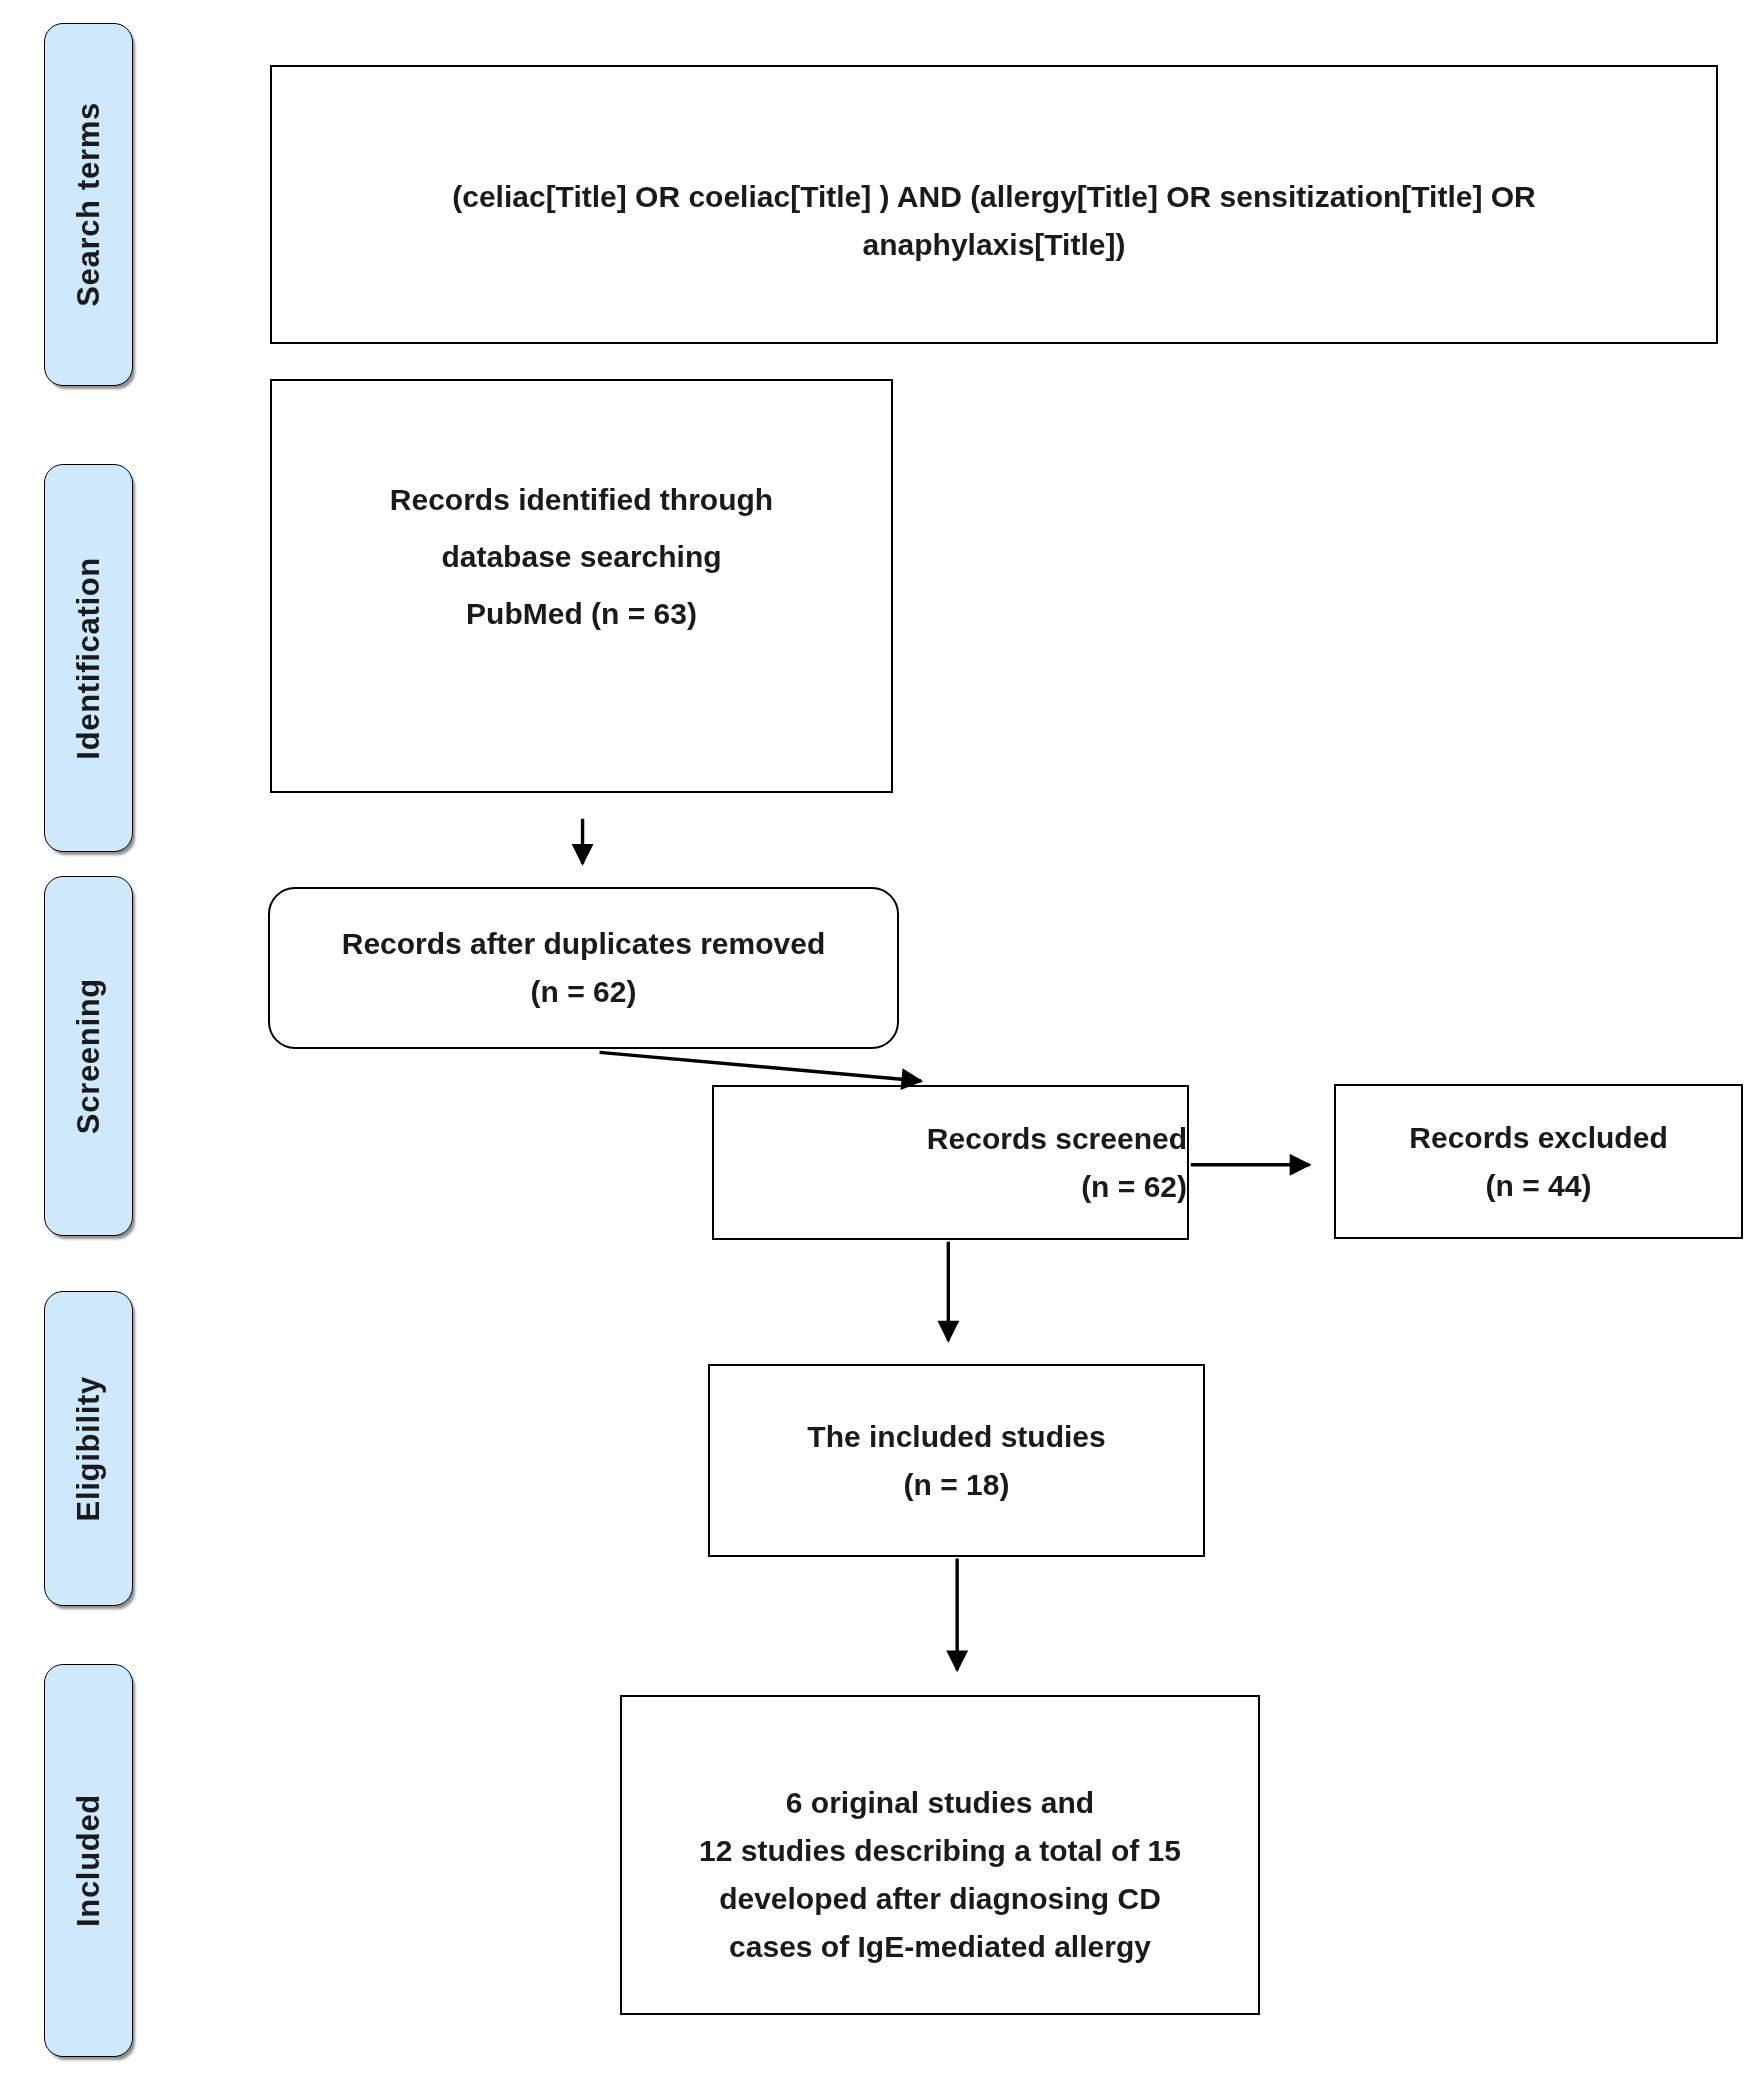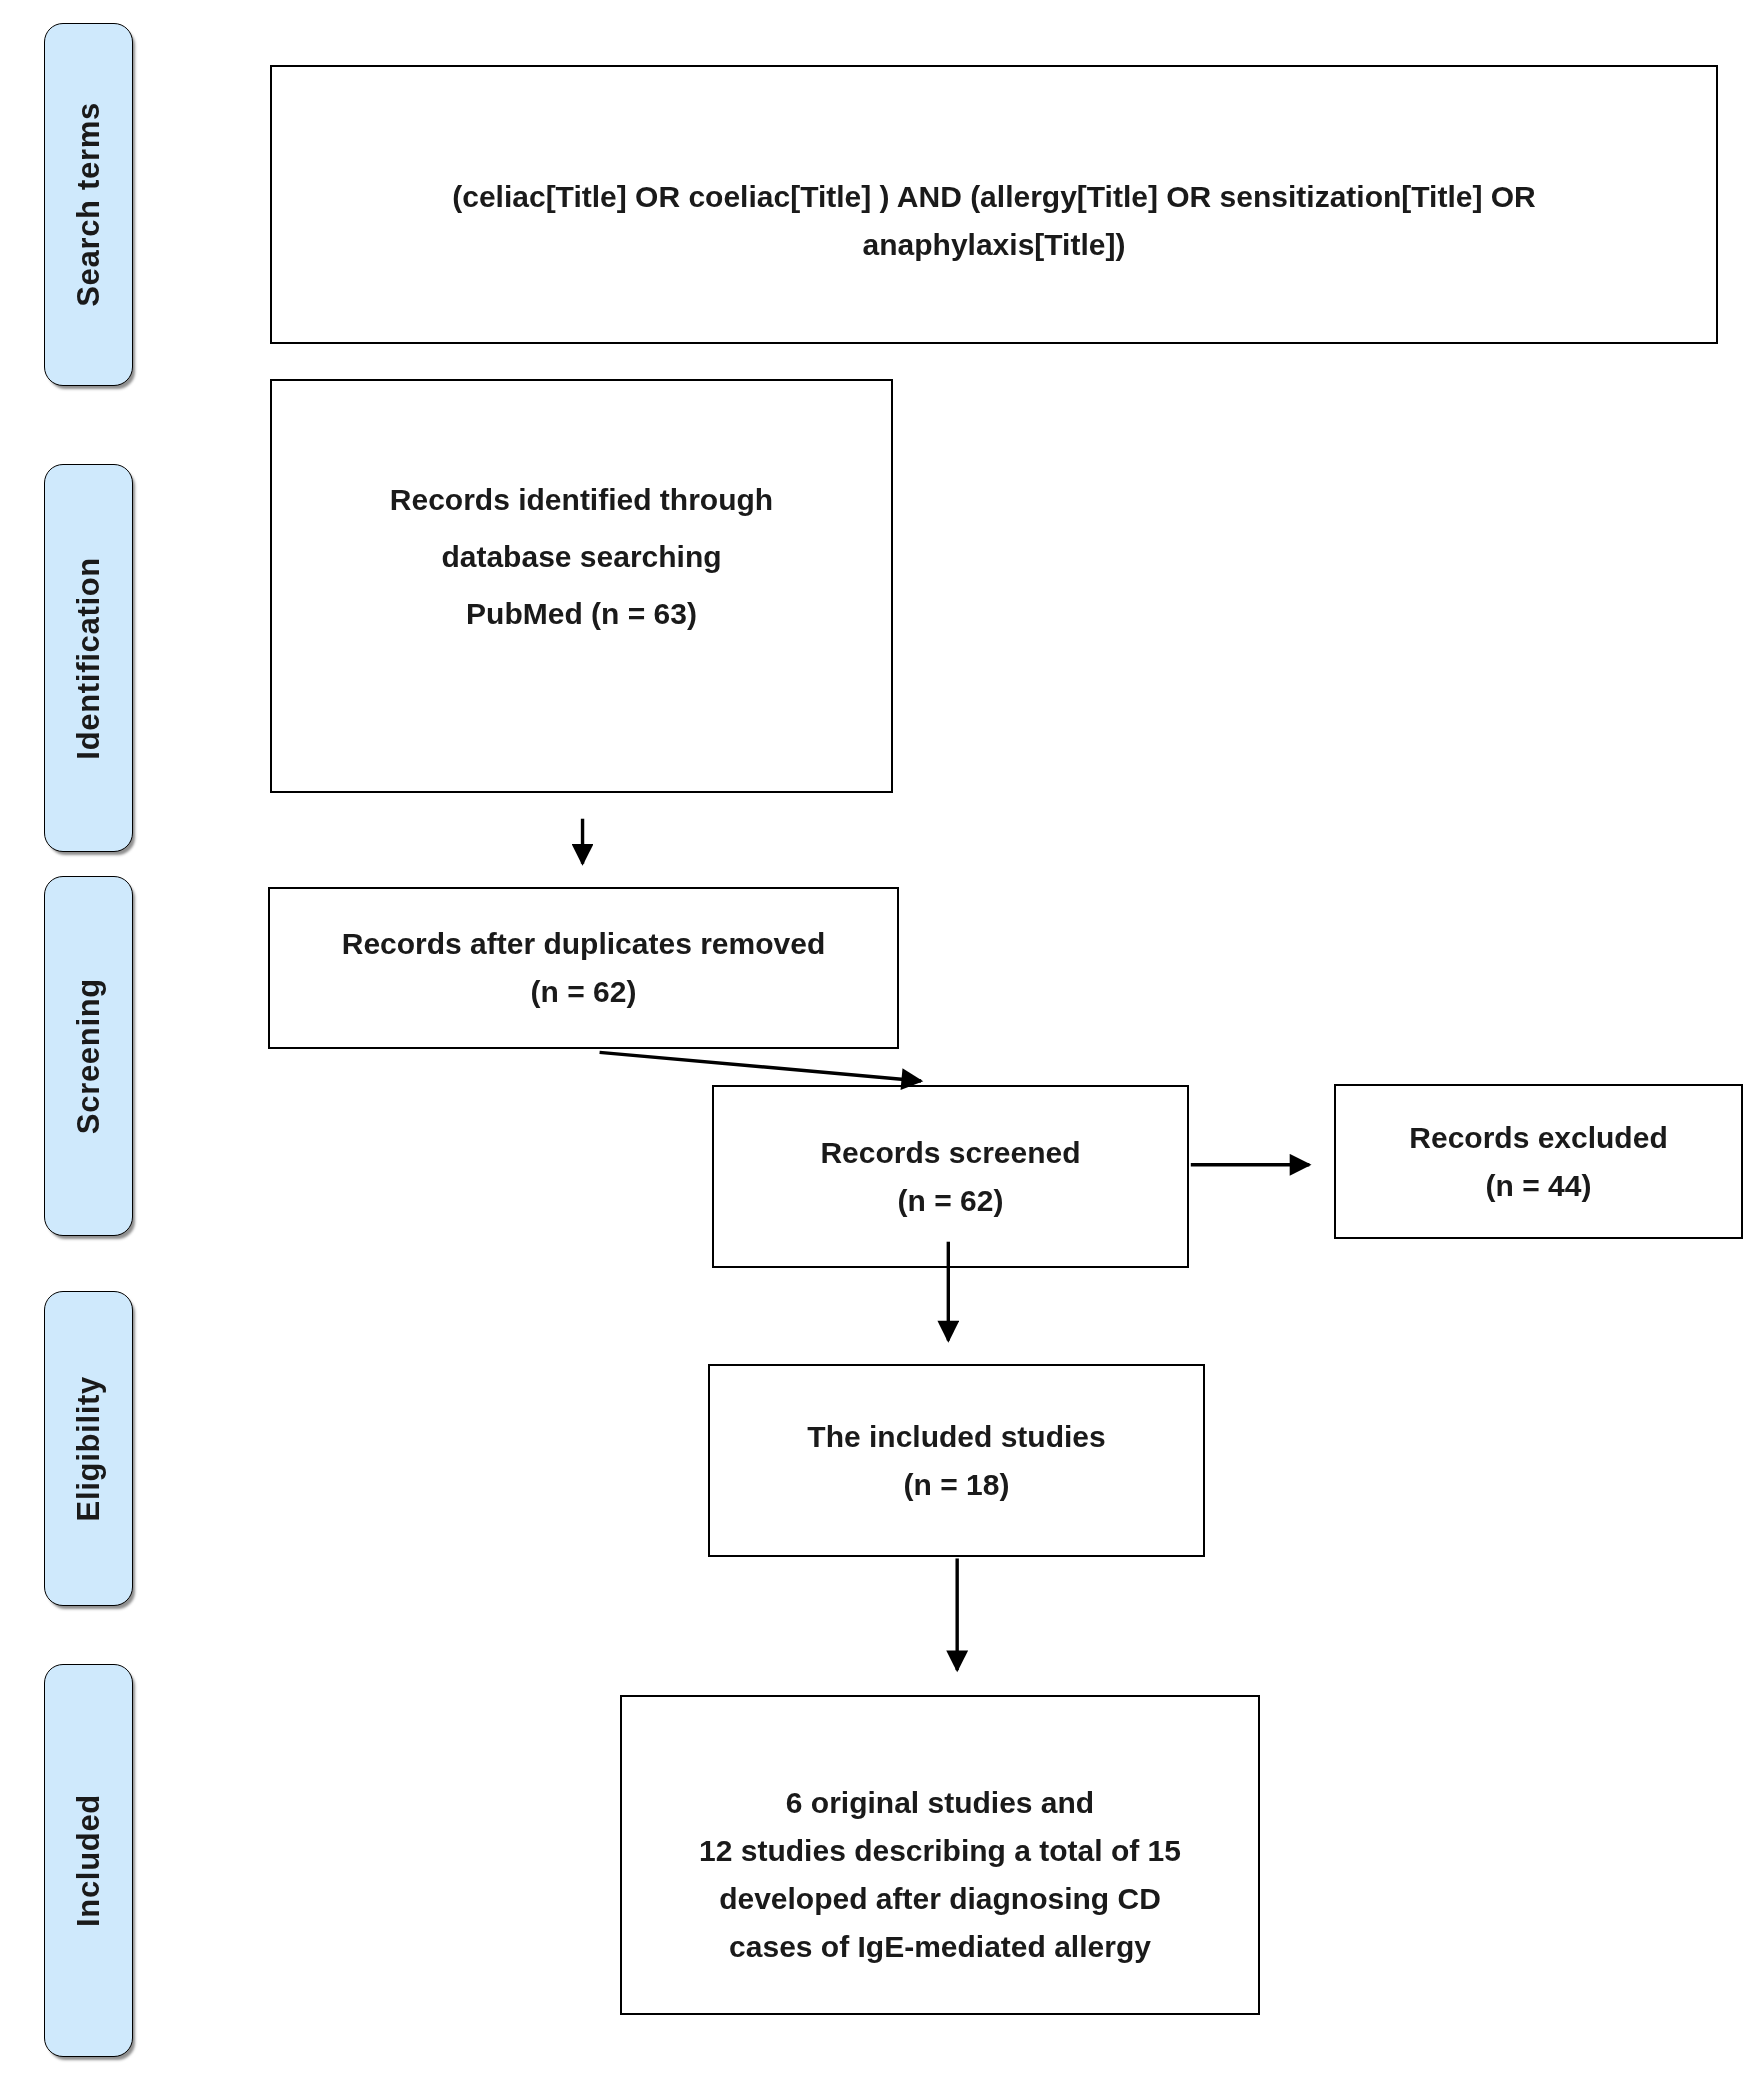--- a/index.html
+++ b/index.html
@@ -47,22 +47,22 @@
     display:flex;flex-direction:column;
     align-items:center;justify-content:center;
     text-align:center;
     font-size:30px;line-height:48px;
     color:var(--text);
     font-weight:bold;
   }
   .flow-line{white-space:nowrap;}
   #box-search{left:270px;top:65px;width:1448px;height:279px;padding-top:33px;}
   #box-identified{left:270px;top:379px;width:623px;height:414px;justify-content:flex-start;padding-top:90px;line-height:57px;}
-  #box-duplicates{left:268px;top:887px;width:631px;height:162px;}
-  #box-screened{left:712px;top:1085px;width:477px;height:183px;}
+  #box-duplicates{left:268px;top:887px;width:631px;height:162px;border-radius:27px;}
+  #box-screened{left:712px;top:1085px;width:477px;height:155px;align-items:flex-end;}
   #box-excluded{left:1334px;top:1084px;width:409px;height:155px;}
   #box-eligible{left:708px;top:1364px;width:497px;height:193px;}
   #box-included{left:620px;top:1695px;width:640px;height:320px;justify-content:center;padding-top:40px;}
   
   #arrows{position:absolute;left:0;top:0;width:1757px;height:2087px;pointer-events:none;}
   #arrows line{stroke:var(--box-border);stroke-width:5;}
   #arrows .ah{fill:var(--box-border);}
 </style>
 </head>
 <body>

